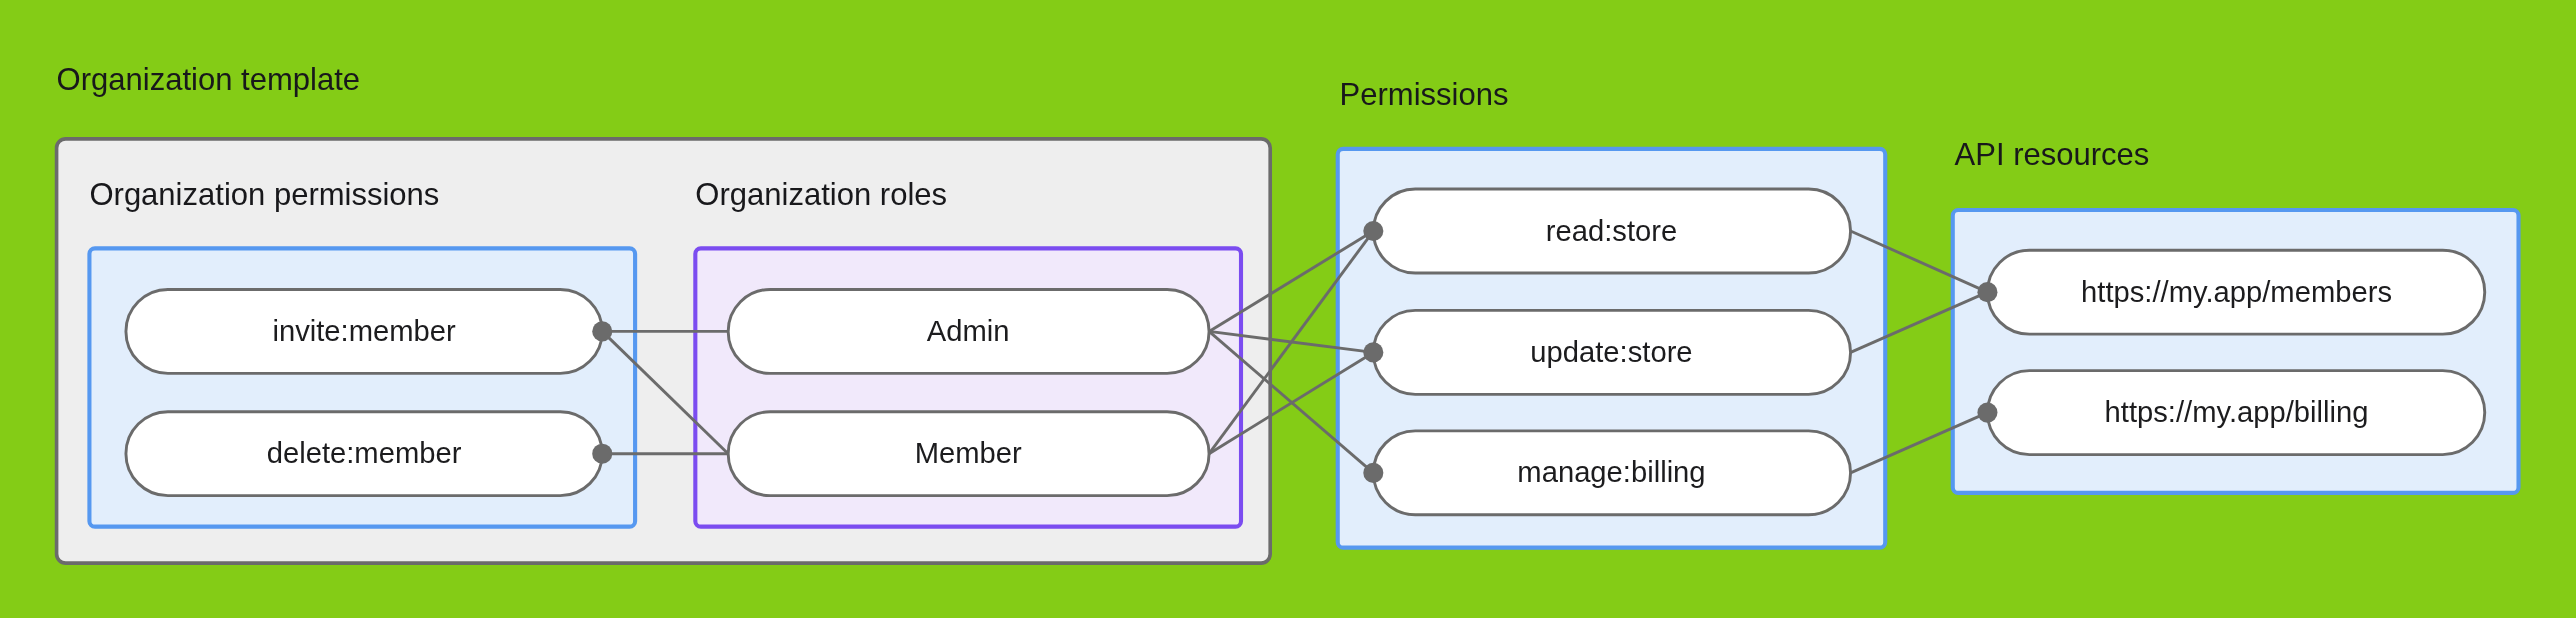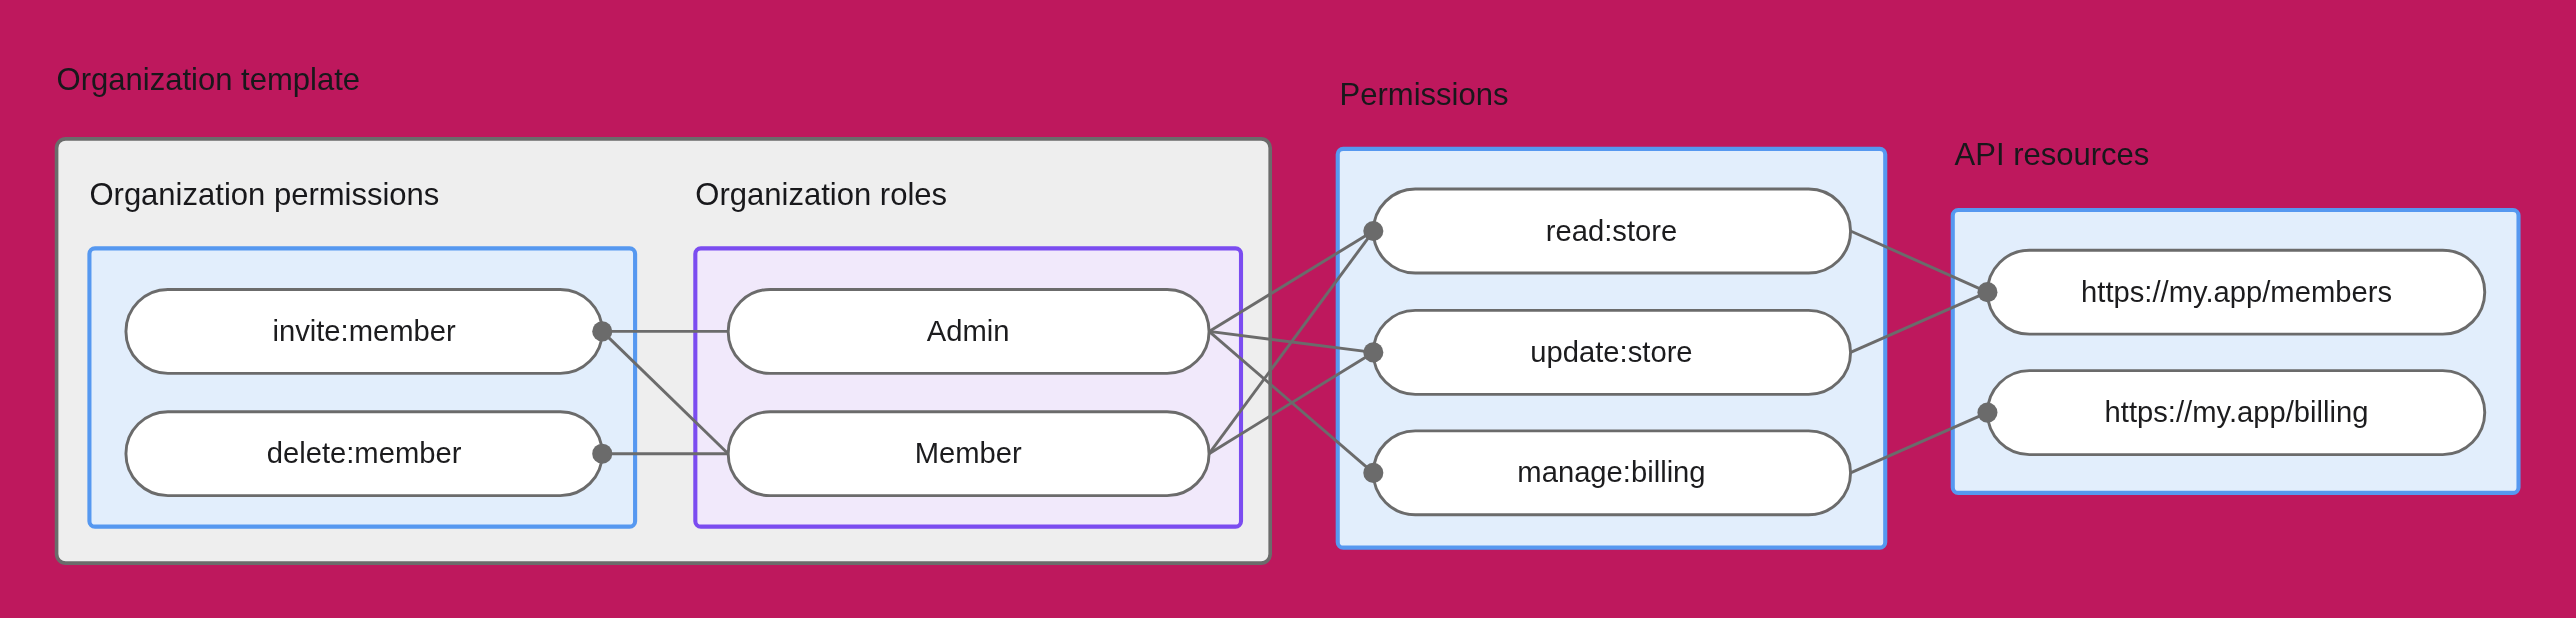--- a/index.html
+++ b/index.html
@@ -10,21 +10,21 @@
   body {
     width: 2576px;
     height: 619px;
     font-family: "Liberation Sans", sans-serif;
     overflow: hidden;
   }
   #diagram-root {
     position: relative;
     width: 2576px;
     height: 619px;
-    background: #be185d;
+    background: #84cc16;
   }
   svg#diagram-svg {
     position: absolute;
     inset: 0;
     width: 2576px;
     height: 619px;
     display: block;
   }
   .grp-title {
     font-size: 34px;

